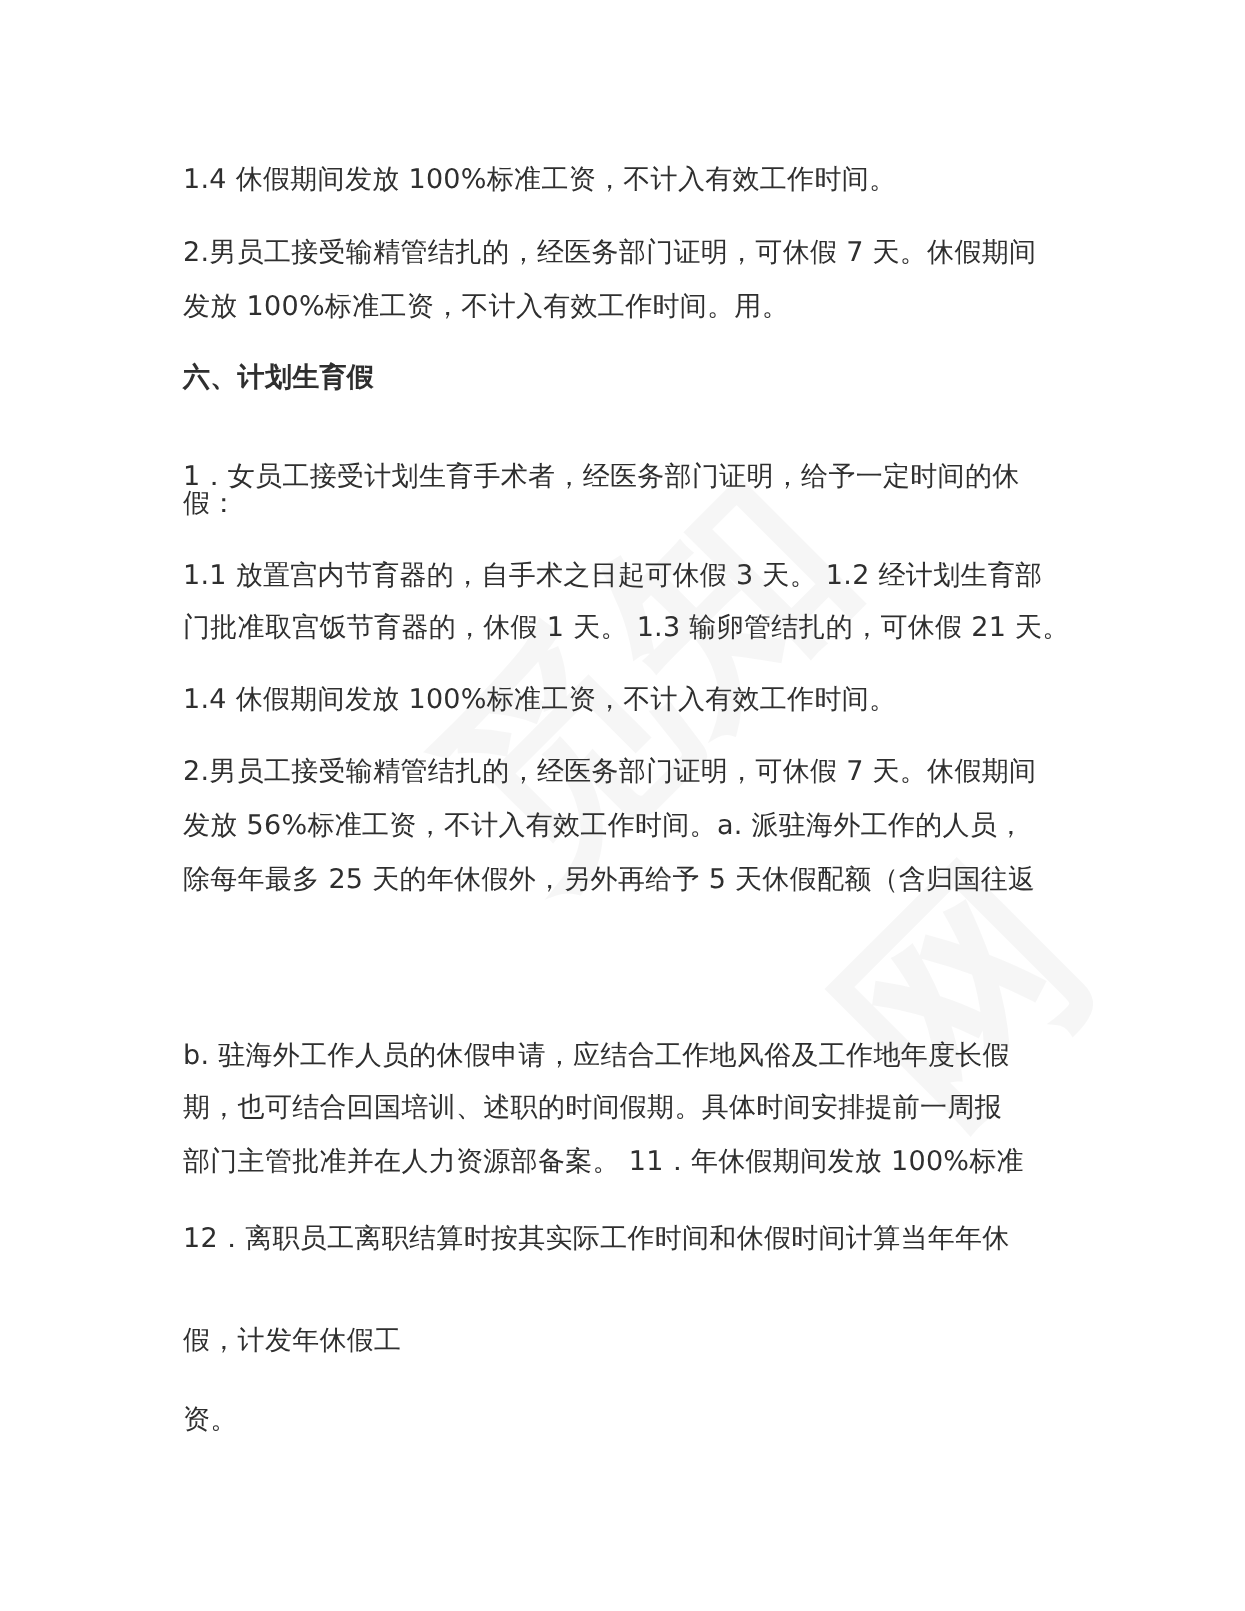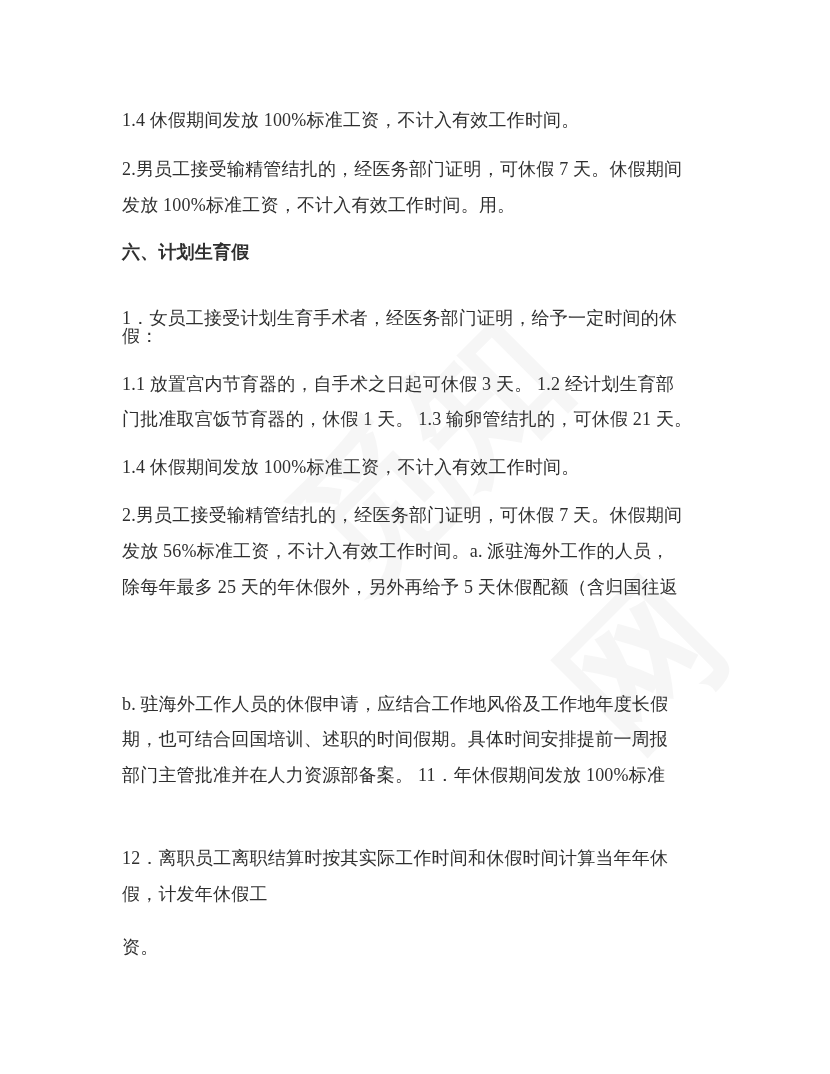--- a/index.html
+++ b/index.html
@@ -1,20 +1,20 @@
 <!DOCTYPE html>
 <html><head>
 <meta charset="utf-8">
 <style>
   html, body { margin: 0; padding: 0; background: #ffffff; }
   body { width: 830px; height: 1074px; position: relative; overflow: hidden;
          font-family: "DejaVu Sans", "Liberation Sans", sans-serif; color: #2f2f2f; }
   .page { position: absolute; left: 0; top: 0; width: 830px; height: 1074px; }
   .p { position: absolute; left: 122px; width: 600px; font-size: 18px; line-height: 36px;
-       letter-spacing: 0.2px; margin: 0; white-space: nowrap; font-family: Liberation Serif, serif; }
+       letter-spacing: 0.2px; margin: 0; white-space: nowrap; }
   .watermark { position: absolute; left: 270px; top: 300px; width: 320px; height: 300px;
        transform: rotate(-45deg); font-size: 150px; font-weight: bold; color: rgba(0,0,0,0.035);
        text-align: center; line-height: 300px; pointer-events: none; }
 </style>
 </head>
 <body>
 
 <div class="page">
   <div class="watermark">觅知网</div>
 
@@ -34,17 +34,17 @@
   <p class="p" style="top:449px">1.4 休假期间发放 100%标准工资，不计入有效工作时间。</p>
 
   <p class="p" style="top:497px">2.男员工接受输精管结扎的，经医务部门证明，可休假 7 天。休假期间</p>
   <p class="p" style="top:533px">发放  56%标准工资，不计入有效工作时间。a. 派驻海外工作的人员，</p>
   <p class="p" style="top:569px">除每年最多 25 天的年休假外，另外再给予 5 天休假配额（含归国往返</p>
 
   <p class="p" style="top:686px">b. 驻海外工作人员的休假申请，应结合工作地风俗及工作地年度长假</p>
   <p class="p" style="top:721px">期，也可结合回国培训、述职的时间假期。具体时间安排提前一周报</p>
   <p class="p" style="top:757px">部门主管批准并在人力资源部备案。 11．年休假期间发放 100%标准</p>
 
-  <p class="p" style="top:840px">12．离职员工离职结算时按其实际工作时间和休假时间计算当年年休</p>
+  <p class="p" style="top:808px">12．离职员工离职结算时按其实际工作时间和休假时间计算当年年休</p>
   <p class="p" style="top:876px">假，计发年休假工</p>
 
   <p class="p" style="top:929px">资。</p>
 </div>
 
 </body></html>

